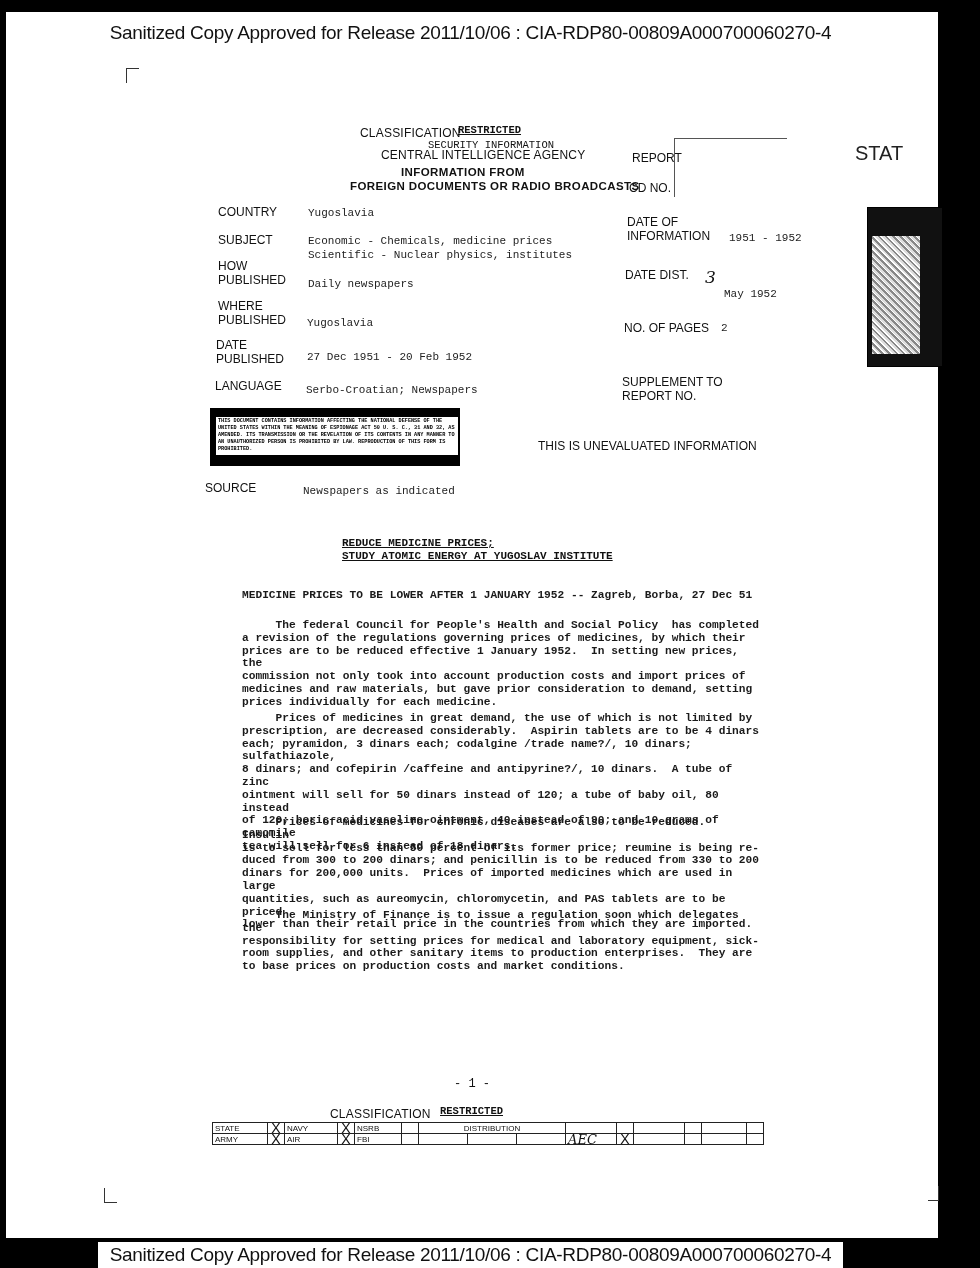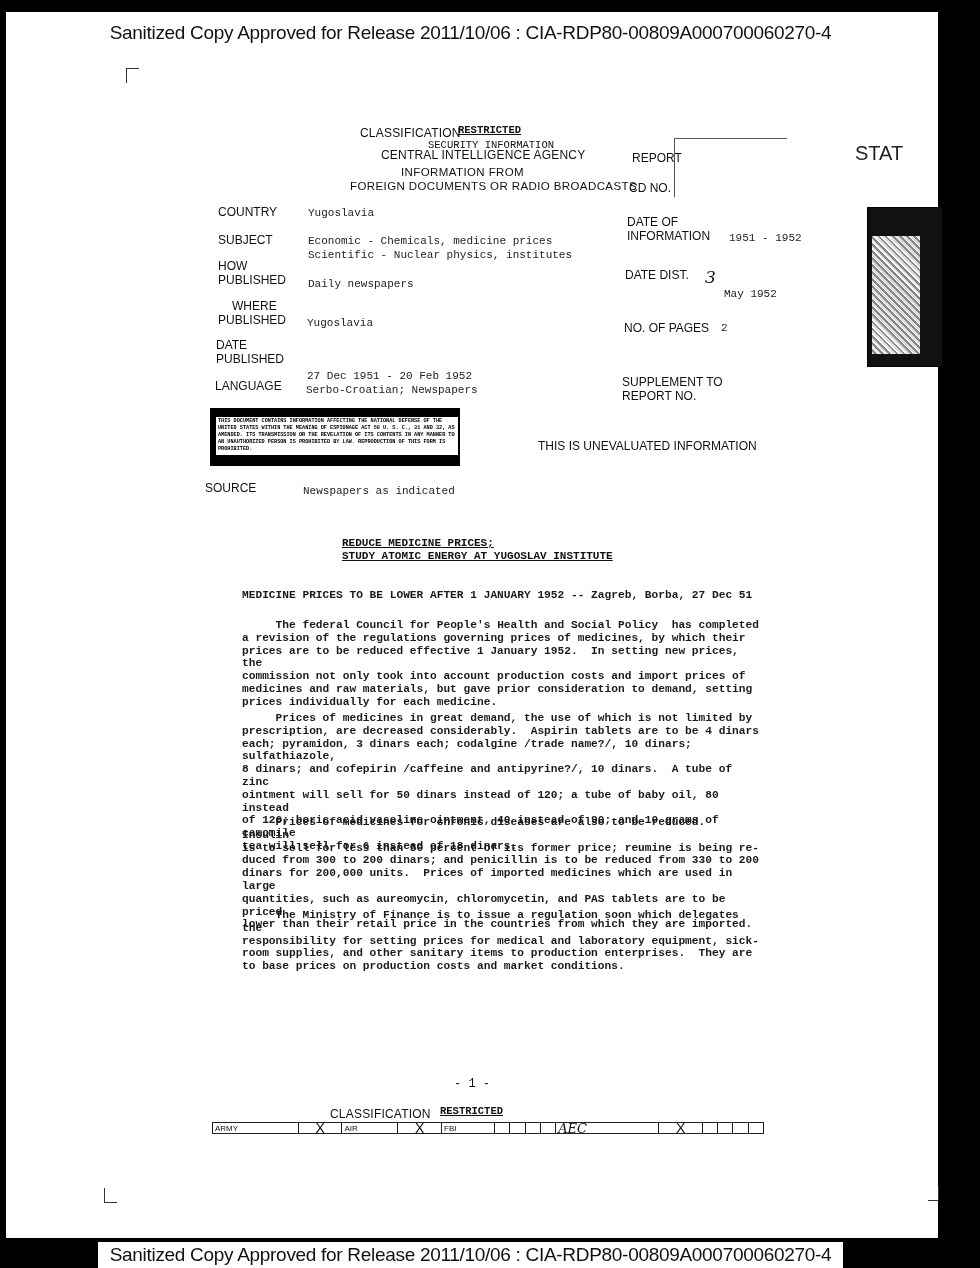--- a/index.html
+++ b/index.html
@@ -25,21 +25,21 @@
   .release-top { top: 20px; }
   .release-bottom { top: 1242px; background:#fff; }
   .corner { position: absolute; border-color: #333; border-style: solid; width: 12px; height: 14px; }
   .corner-tl { left: 126px; top: 68px; border-width: 1px 0 0 1px; }
   .corner-bl { left: 104px; top: 1188px; border-width: 0 0 1px 1px; }
   .corner-br { left: 928px; top: 1186px; border-width: 0 1px 1px 0; width: 10px; }
 
   .abs { position: absolute; }
   .mono { font-family: "Liberation Mono", monospace; }
   .hdr { font-size: 12px; letter-spacing: 0.2px; color: #111; }
-  .hdr-bold { font-size: 11.5px; font-weight: normal; letter-spacing: 0.4px; padding-left: 20px; }
+  .hdr-bold { font-size: 11.5px; font-weight: bold; letter-spacing: 0.4px; padding-left: 20px; }
   .ul { text-decoration: underline; }
   .label { font-size: 12px; line-height: 14px; color: #111; }
   .val { font-size: 11px; font-weight: normal; color: #222; }
 
   .report-box {
     position: absolute; left: 674px; top: 138px; width: 112px; height: 58px;
     border-left: 1px solid #555; border-top: 1px solid #555;
   }
   .stat { position: absolute; left: 855px; top: 142px; font-size: 20px; color: #222; }
   .stat-photo {
@@ -111,27 +111,27 @@
 <div class="abs mono val" style="left:308px;top:207px;">Yugoslavia</div>
 
 <div class="abs label" style="left:218px;top:233px;">SUBJECT</div>
 <div class="abs mono val" style="left:308px;top:235px;">Economic - Chemicals, medicine prices</div>
 <div class="abs mono val" style="left:308px;top:249px;">Scientific - Nuclear physics, institutes</div>
 
 <div class="abs label" style="left:218px;top:259px;">HOW</div>
 <div class="abs label" style="left:218px;top:273px;">PUBLISHED</div>
 <div class="abs mono val" style="left:308px;top:278px;">Daily newspapers</div>
 
-<div class="abs label" style="left:218px;top:299px;margin-left:14px;">WHERE</div>
+<div class="abs label" style="left:218px;top:299px;">WHERE</div>
 <div class="abs label" style="left:218px;top:313px;">PUBLISHED</div>
 <div class="abs mono val" style="left:307px;top:317px;">Yugoslavia</div>
 
 <div class="abs label" style="left:216px;top:338px;">DATE</div>
 <div class="abs label" style="left:216px;top:352px;">PUBLISHED</div>
-<div class="abs mono val" style="left:307px;top:370px;">27 Dec 1951 - 20 Feb 1952</div>
+<div class="abs mono val" style="left:307px;top:351px;">27 Dec 1951 - 20 Feb 1952</div>
 
 <div class="abs label" style="left:215px;top:379px;">LANGUAGE</div>
 <div class="abs mono val" style="left:306px;top:384px;">Serbo-Croatian; Newspapers</div>
 
 <div class="abs label" style="left:627px;top:215px;">DATE OF</div>
 <div class="abs label" style="left:627px;top:229px;">INFORMATION</div>
 <div class="abs mono val" style="left:729px;top:232px;">1951 - 1952</div>
 
 <div class="abs label" style="left:625px;top:268px;">DATE DIST.</div>
 <div class="abs hand" style="left:705px;top:267px;font-size:17px;">3</div>
@@ -180,20 +180,35 @@
 responsibility for setting prices for medical and laboratory equipment, sick-
 room supplies, and other sanitary items to production enterprises.  They are
 to base prices on production costs and market conditions.</div>
 
 <div class="pagenum">- 1 -</div>
 <div class="abs hdr" style="left:330px;top:1107px;">CLASSIFICATION</div>
 <div class="abs mono ul" style="left:440px;top:1105px;font-size:10.5px;font-weight:bold;">RESTRICTED</div>
 
 <table class="dist-table">
   <tbody>
+      <tr>
+    <td style="width:50px;">STATE</td>
+    <td class="x" style="width:12px;">X</td>
+    <td style="width:48px;">NAVY</td>
+    <td class="x" style="width:12px;">X</td>
+    <td style="width:42px;">NSRB</td>
+    <td style="width:12px;"></td>
+    <td colspan="3" style="text-align:center;width:120px;">DISTRIBUTION</td>
+    <td style="width:46px;"></td>
+    <td style="width:12px;"></td>
+    <td style="width:46px;"></td>
+    <td style="width:12px;"></td>
+    <td style="width:40px;"></td>
+    <td style="width:12px;"></td>
+  </tr>
   <tr>
     <td>ARMY</td>
     <td class="x">X</td>
     <td>AIR</td>
     <td class="x">X</td>
     <td>FBI</td>
     <td></td>
     <td></td>
     <td></td>
     <td></td>

